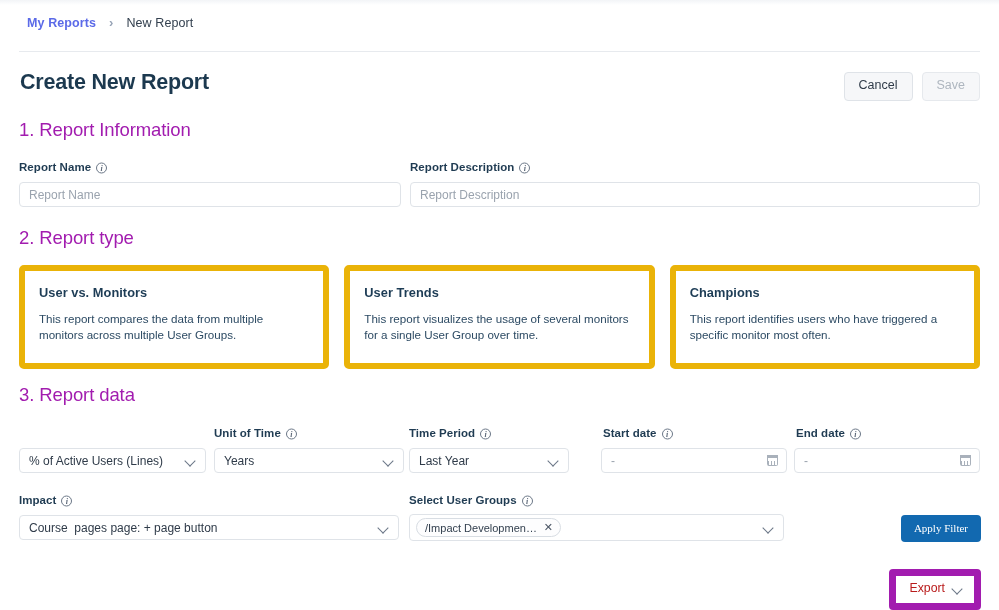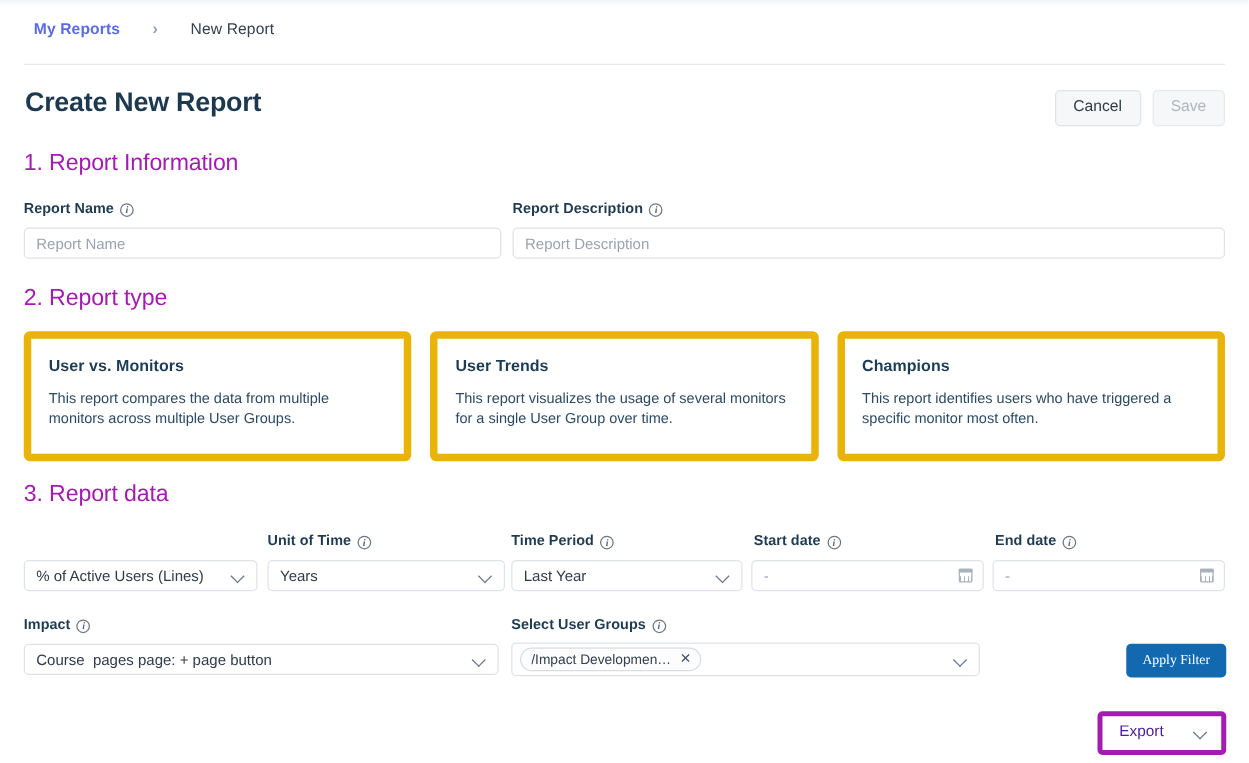--- a/index.html
+++ b/index.html
@@ -21,21 +21,21 @@
     position: absolute; top: 0; left: 0;
     width: 999px; height: 5px;
     background: linear-gradient(to bottom, #f2f4f7 0%, #fafbfc 60%, #ffffff 100%);
   }
 
   
   .breadcrumb {
     position: absolute;
     top: 16px; left: 27px;
     display: flex; align-items: flex-end;
-    gap: 26px;
+    gap: 13px;
     font-size: 12.5px;
   }
   .crumb-link {
     color: #5b6ae8;
     font-weight: 600;
     letter-spacing: .1px;
     cursor: pointer;
     text-decoration: none;
   }
   .crumb-sep {
@@ -301,28 +301,28 @@
     font-family: Liberation Serif, serif;
     padding: 7px 13px 8px;
     cursor: pointer;
     line-height: 1.1;
     margin-left: 12px;
   }
   .export-btn {
     position: absolute;
     top: 569px; right: 18px;
     background: #fff;
-    color: #4c1d95;
-    border: 4px solid #a21caf;
+    color: #b91c1c;
+    border: 7px solid #a21caf;
     border-radius: 4px;
     font-size: 12.3px;
     font-family: "Liberation Sans", sans-serif;
     padding: 6px 11px 7px 13px;
     cursor: pointer;
-    display: flex; align-items: center; gap: 24px;
+    display: flex; align-items: center; gap: 7px;
     line-height: 1.1;
   }
   .export-btn .chev { margin-left: 0; }
 </style>
 </head>
 <body>
 
 <div class="page">
 
   <div class="topband"></div>
@@ -391,21 +391,21 @@
   </div>
   <div class="sel" style="left:214px; top:448px; width:190px;">
     <span class="selval">Years</span>
     <span class="chev"></span>
   </div>
 
   <div class="flabel" style="left:409px; top:427px;">
     <span>Time Period</span>
     <span class="infoicon">i</span>
   </div>
-  <div class="sel" style="left:409px; top:448px; width:185px;gap:36px;">
+  <div class="sel" style="left:409px; top:448px; width:160px;gap:36px;">
     <span class="selval">Last Year</span>
     <span class="chev"></span>
   </div>
 
   <div class="flabel" style="left:603px; top:427px;">
     <span>Start date</span>
     <span class="infoicon">i</span>
   </div>
   <div class="datefield" style="left:601px; top:448px; width:186px;">
     <span class="dval">-</span>

